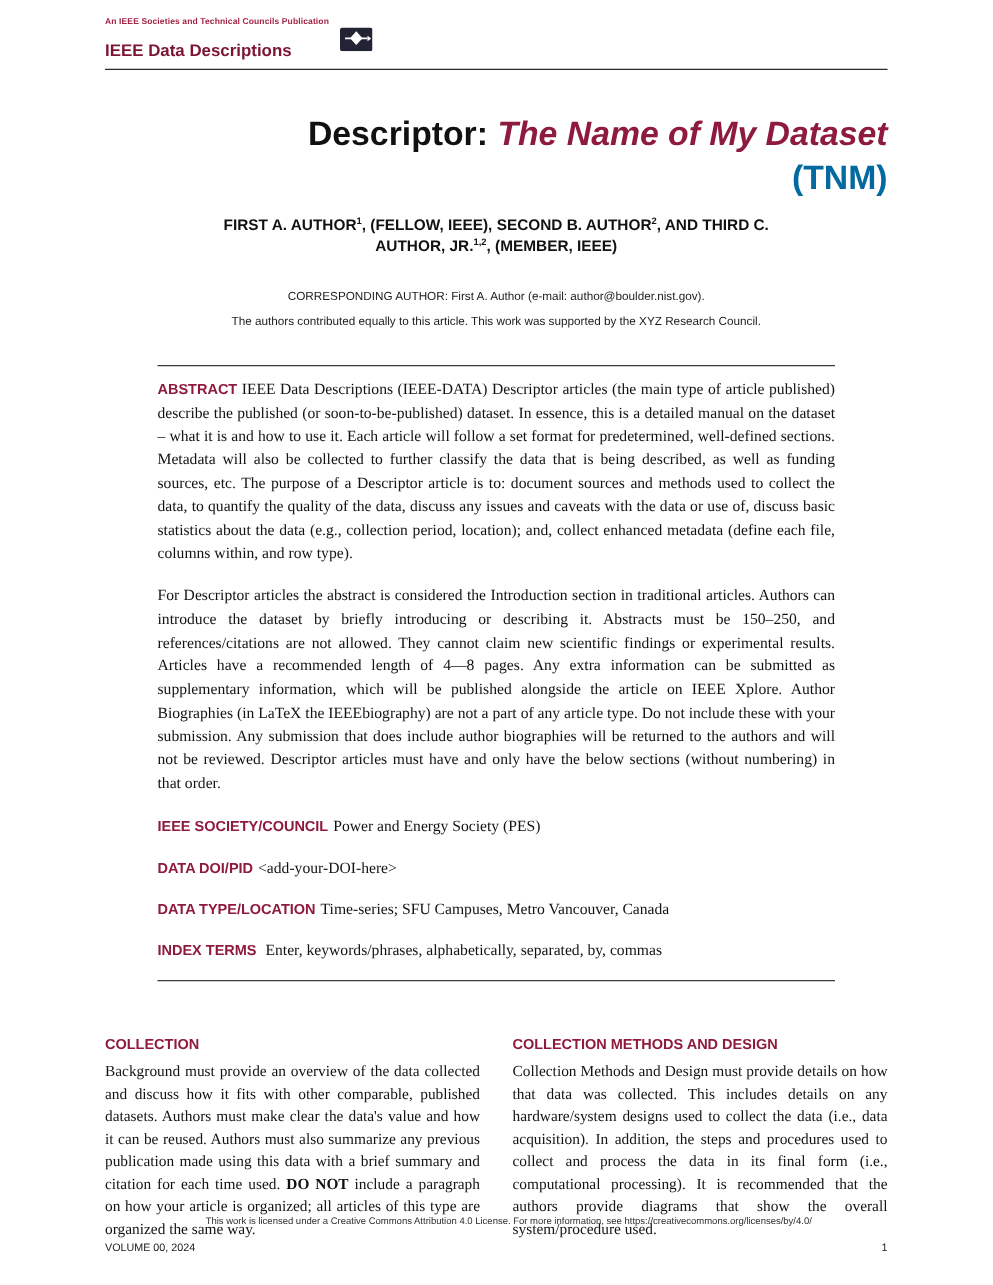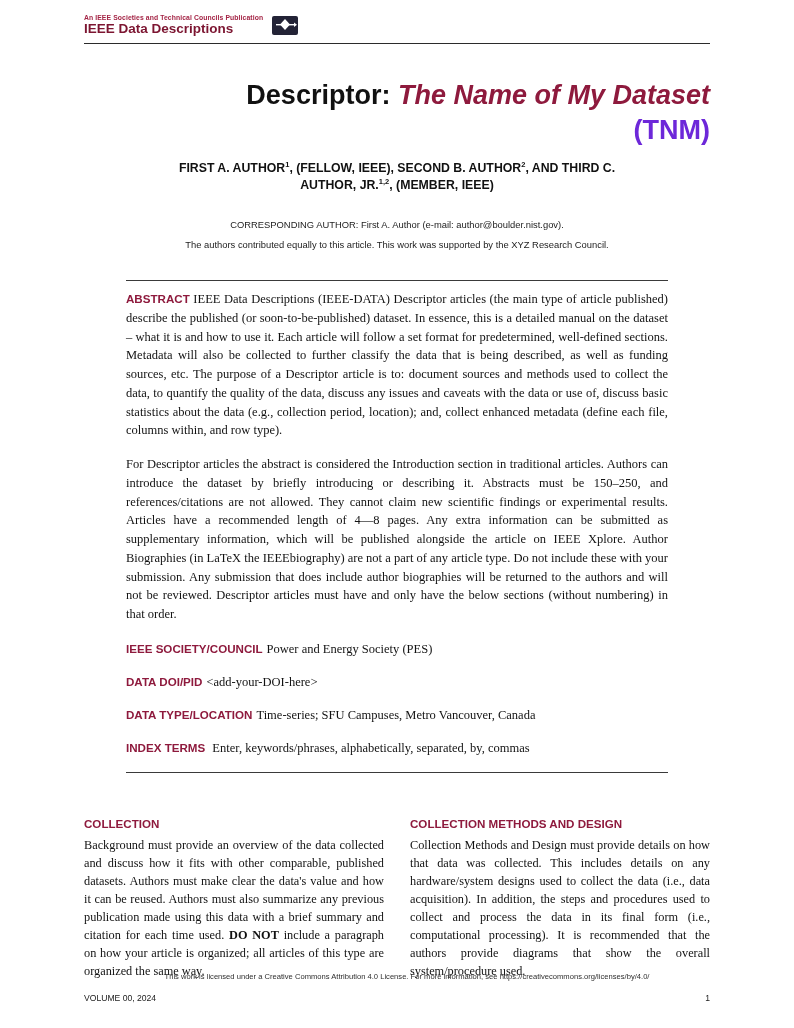--- a/index.html
+++ b/index.html
@@ -18,35 +18,35 @@
   .masthead { display: flex; align-items: center; gap: 9px; }
   .masthead-text { display: flex; flex-direction: column; }
   .tagline {
     font-family: "Liberation Sans", sans-serif;
     font-size: 6.8px; font-weight: bold; color: #a42445;
     letter-spacing: .1px;
   }
   .journal {
     font-family: "Liberation Sans", sans-serif;
     font-size: 13.5px; font-weight: bold; color: #7c1531;
-    margin-top: 0;
+    margin-top: 12px;
   }
   .logo-box { width: 26px; height: 19px; flex: 0 0 auto; }
   .top-rule { border: none; border-top: 1.2px solid #2b2b2b; margin: 7px 0 0 0; }
 
   
   .title {
     margin: 34px 0 0 0;
     text-align: right;
     font-family: "Liberation Sans", sans-serif;
     font-size: 27px; font-weight: bold; line-height: 1.28;
     color: #111;
   }
   .title .t-name { color: #8e1a3d; font-style: italic; }
-  .title .t-acronym { display: block; color: #6d28d9; }
+  .title .t-acronym { display: block; color: #0369a1; }
 
   
   .authors {
     margin: 13px auto 0 auto; max-width: 482px;
     text-align: center;
     font-family: "Liberation Sans", sans-serif;
     font-size: 12.3px; font-weight: bold; line-height: 1.4; color: #111;
   }
   .authors sup, .affil sup { font-size: 7.5px; }
   .affils { margin-top: 9px; text-align: center; }

